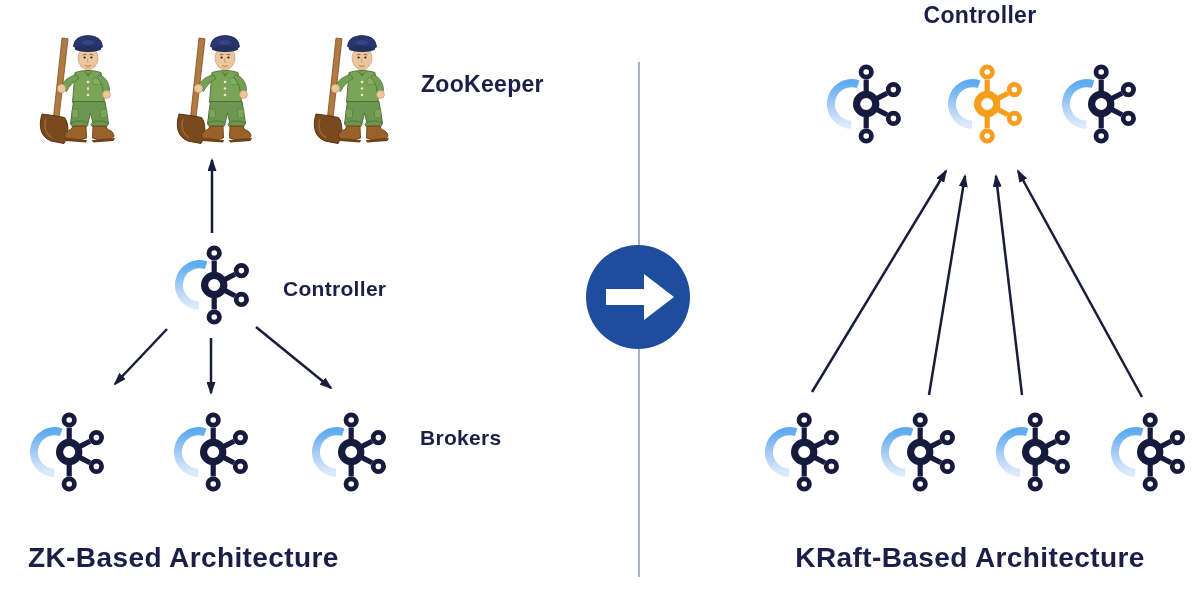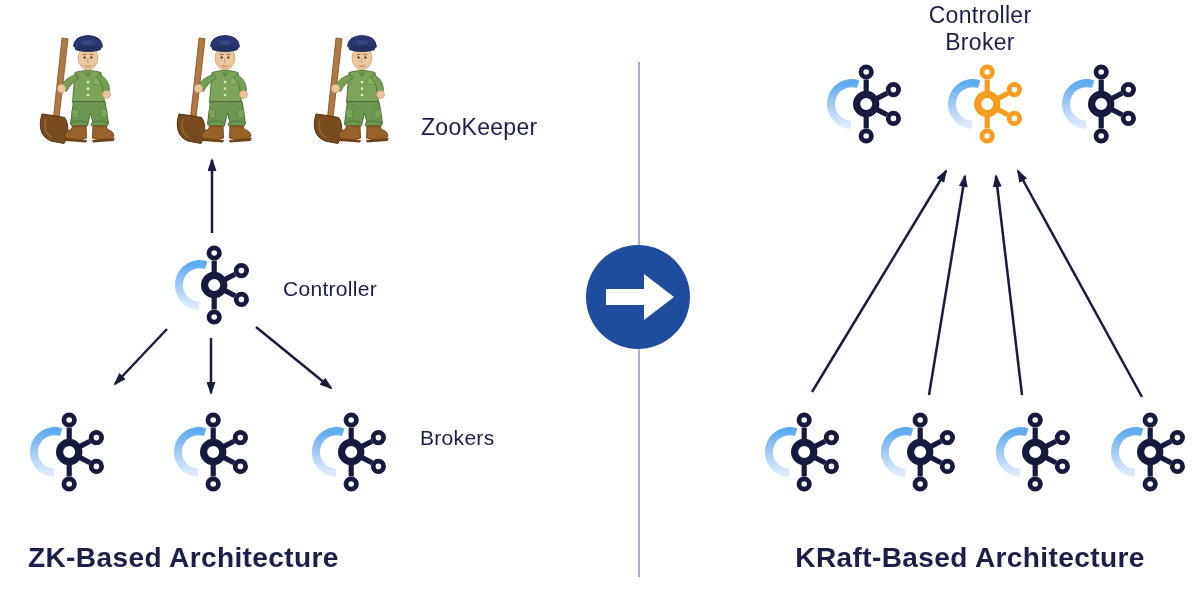--- a/index.html
+++ b/index.html
@@ -10,22 +10,22 @@
     --crescent-mid:#a9cdf5;
     --crescent-bottom:#dceafb;
     --transition-circle:#1e4d9e;
     --arrow:#191d3c;
     --divider:#6e7ca0;
   }
   html,body{margin:0;padding:0;background:#fff;}
   body{font-family:"Liberation Sans","DejaVu Sans",sans-serif;color:var(--navy-text);}
   .stage{position:relative;width:1200px;height:594px;background:#fff;overflow:hidden;}
   .abs{position:absolute;}
-  .label{font-weight:400;color:var(--navy-text);letter-spacing:.3px;white-space:nowrap;}
-  .lbl-23{font-size:23px;margin-top:43px;}
+  .label{font-weight:700;color:var(--navy-text);letter-spacing:.3px;white-space:nowrap;}
+  .lbl-23{font-size:23px;}
   .lbl-21{font-size:21px;}
   .panel-title{font-size:28px;font-weight:700;letter-spacing:.4px;color:var(--navy-text);white-space:nowrap;}
   .ctr{text-align:center;}
   .two-line{line-height:27px;font-size:23px;}
   svg.icon{display:block;}
   .kafka-dark{color:var(--kafka-mark);}
   .kafka-orange{color:var(--kafka-controller-mark);}
   .overlay{pointer-events:none;}
   .arrow-line{stroke:var(--arrow);stroke-width:2.5;fill:none;}
   .arrow-head{fill:var(--arrow);}
@@ -126,21 +126,20 @@
         <use href="#kafka-sym"></use>
       </svg>
     <div class="abs label lbl-21" style="left:420px;top:426px">Brokers</div>
 
     <h2 class="abs panel-title" style="left:28px;top:542px;margin:0">ZK-Based Architecture</h2>
   </section>
 
   <section>
     <div class="abs label ctr two-line" style="left:900px;top:2px;width:160px">
       <div>Controller</div>
-      <div>Broker</div>
     </div>
 
     <svg class="icon abs kafka-dark" style="left:823px;top:60px" width="80" height="88">
         <use href="#kafka-sym"></use>
       </svg>
     <svg class="icon abs kafka-orange" style="left:944px;top:60px" width="80" height="88">
         <use href="#kafka-sym"></use>
       </svg>
     <svg class="icon abs kafka-dark" style="left:1058px;top:60px" width="80" height="88">
         <use href="#kafka-sym"></use>

